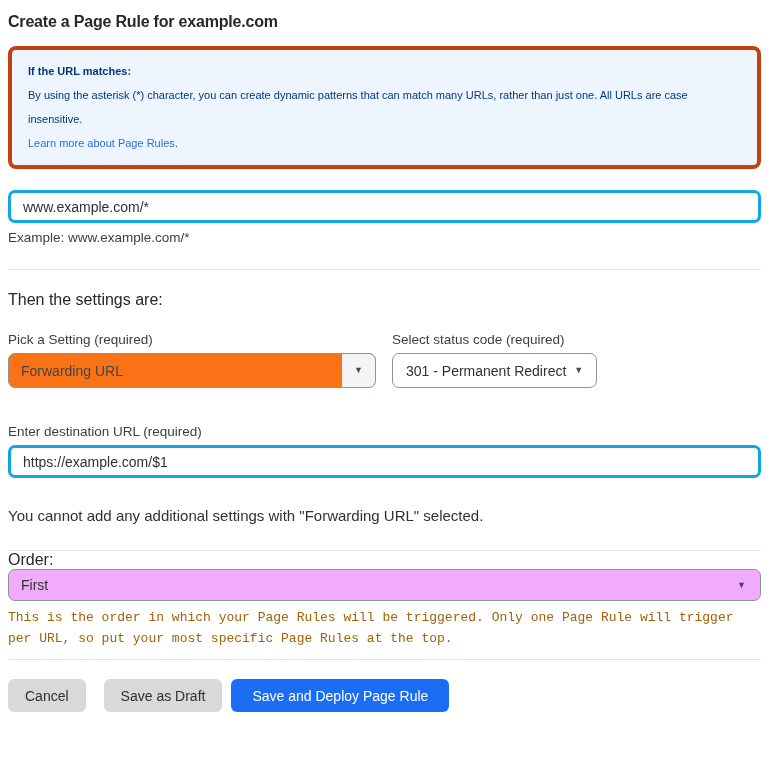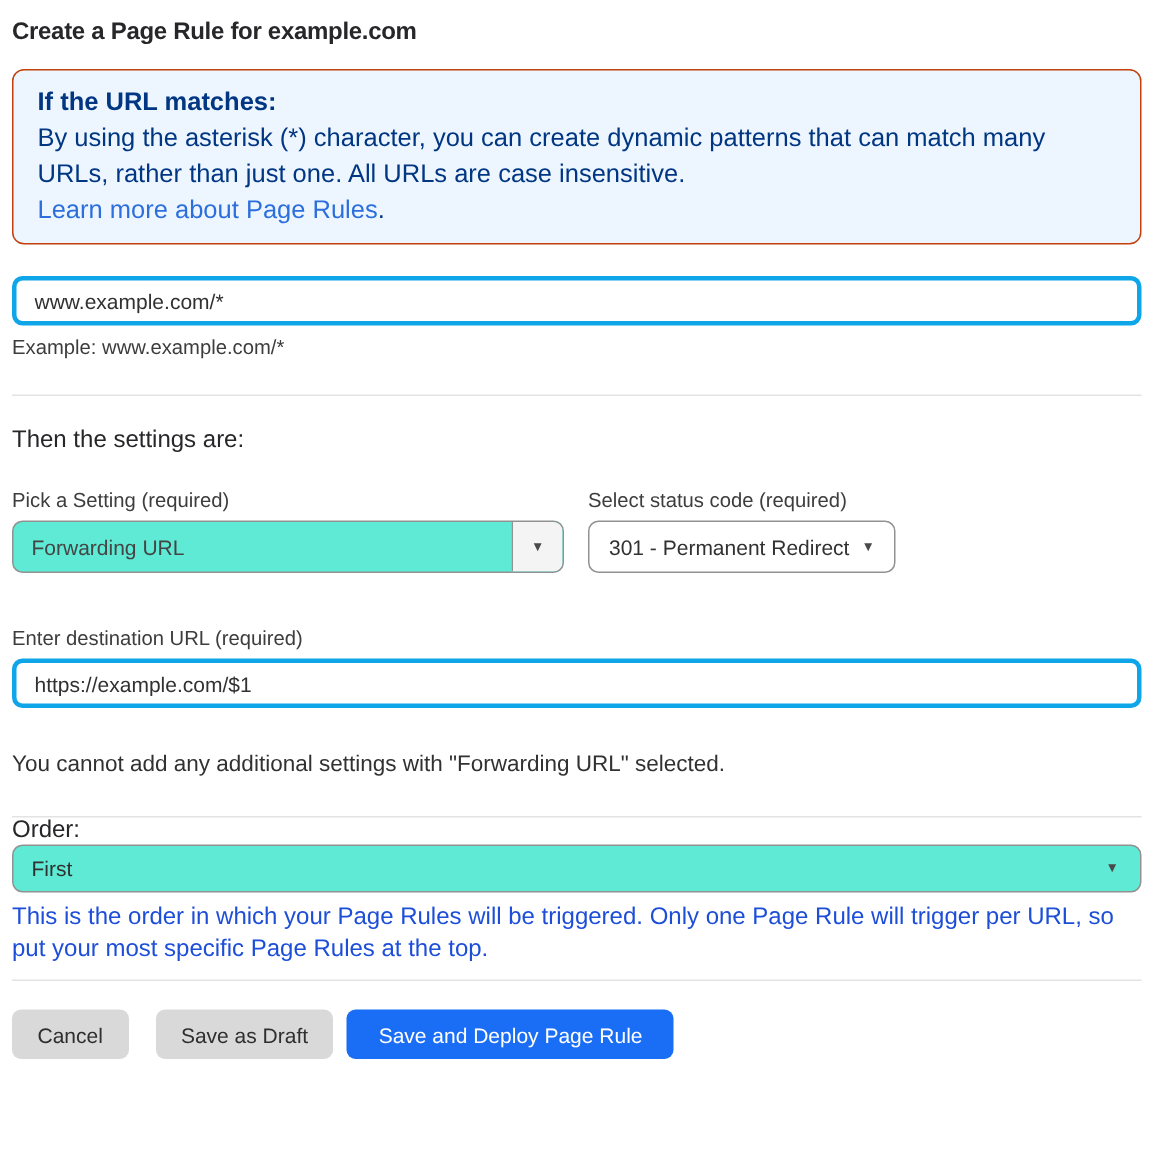--- a/index.html
+++ b/index.html
@@ -18,24 +18,24 @@
     font-size: 16px;
     font-weight: 700;
     color: #27272a;
     letter-spacing: -0.2px;
   }
 
   
   .info-box {
     margin-top: 15px;
     background: #edf6ff;
-    border: 1px solid #c2410c;
+    border: 4px solid #c2410c;
     border-radius: 8px;
     padding: 9px 16px 10px 16px;
-    font-size: 17px;
+    font-size: 11px;
     line-height: 24px;
     color: #003682;
   }
   .info-heading { font-weight: 700; }
   .info-link {
     color: #2c6fdc;
     cursor: pointer;
   }
   .info-link-suffix { color: #003682; }
 
@@ -90,21 +90,21 @@
   .status-col { }
 
   
   .select-split {
     display: flex;
     align-items: stretch;
     width: 368px;
     height: 35px;
     border: 1px solid #929292;
     border-radius: 7px;
-    background: #5eead4;
+    background: #f97316;
     overflow: hidden;
     cursor: pointer;
   }
   .select-split .select-value {
     flex: 1;
     display: flex;
     align-items: center;
     padding-left: 12px;
     font-size: 14px;
     color: #454545;
@@ -150,41 +150,42 @@
   .order-heading { }
   .order-select-label { margin-top: 25px; }
 
   
   .select-full {
     position: relative;
     width: 100%;
     height: 32px;
     border: 1px solid #929292;
     border-radius: 7px;
-    background: #5eead4;
+    background: #f0abfc;
     display: flex;
     align-items: center;
     padding: 0 12px;
     font-size: 14px;
     color: #313131;
     cursor: pointer;
   }
   .select-full .caret {
     position: absolute;
     right: 14px;
     top: 50%;
     transform: translateY(-50%);
   }
 
   .order-description {
     margin-top: 6px;
-    font-size: 16px;
+    font-size: 13px;
     line-height: 21px;
-    color: #1d4ed8;
+    color: #a16207;
     max-width: 740px;
+    font-family: Liberation Mono, monospace;
   }
 
   .divider-3 { margin-top: 10px; }
 
   .actions-row {
     margin-top: 19px;
     display: flex;
     align-items: center;
   }
   .btn {

